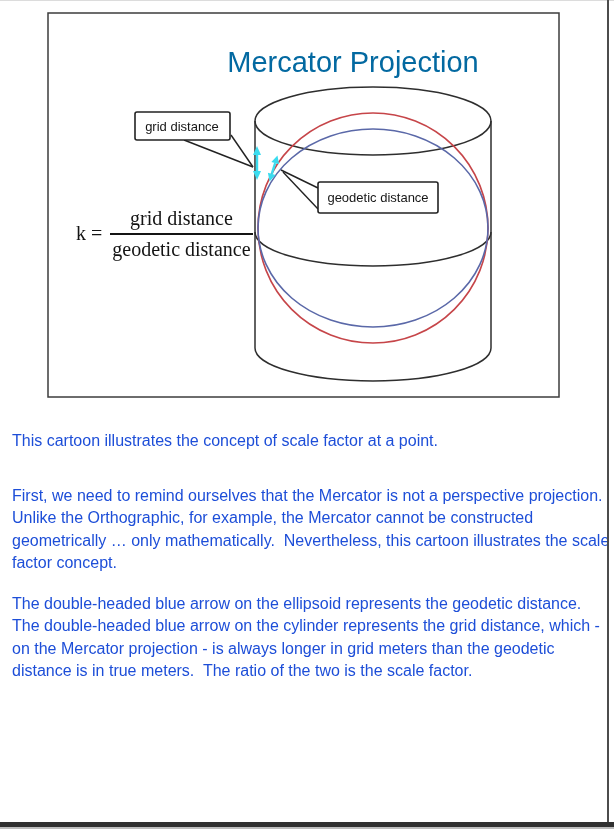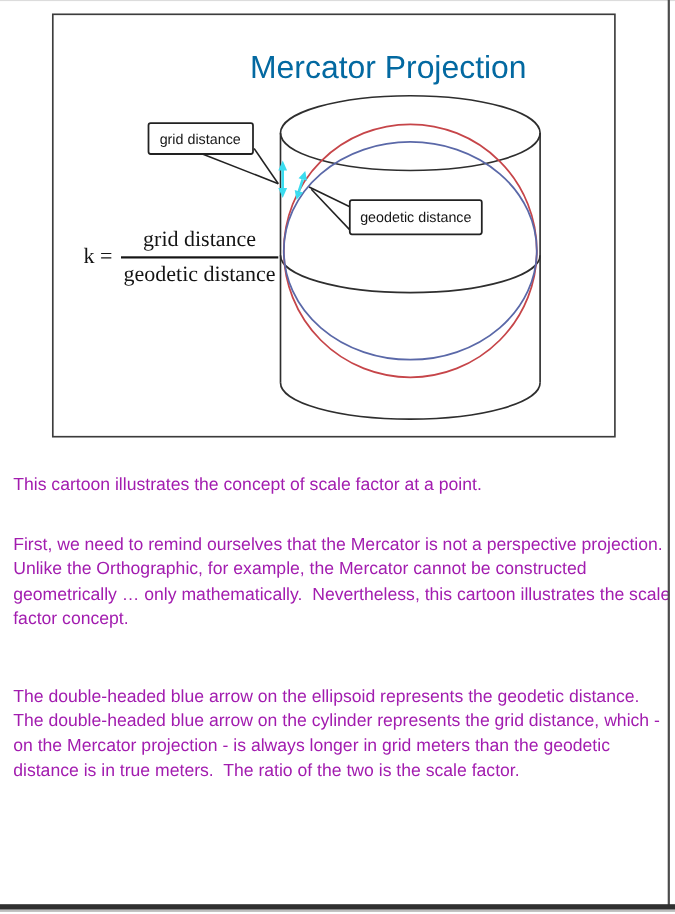--- a/index.html
+++ b/index.html
@@ -25,25 +25,25 @@
     display:flex; align-items:center; gap:8px;
     font-family:"Liberation Serif", serif; font-size:20px; color:#141414;
   }
   .formula .lhs { padding-bottom:2px; }
   .frac { display:inline-flex; flex-direction:column; align-items:stretch; text-align:center; }
   .frac .num { border-bottom:2px solid #141414; padding:0 12px 3px 12px; }
   .frac .den { padding:3px 2px 0 2px; }
 
   .caption {
     position:absolute; left:12px; top:430px; width:598px;
-    font-size:16px; line-height:22.5px; color:#a21caf;
+    font-size:16px; line-height:22.5px; color:#1d4ed8;
   }
   .caption p { margin:0; white-space:pre-wrap; }
   .caption p.p1 { margin-bottom:32px; }
-  .caption p.p2 { margin-bottom:48px; }
+  .caption p.p2 { margin-bottom:18px; }
   .caption p.p3 { margin-bottom:36px; }
 </style>
 </head>
 <body>
 
 <div class="page">
 
   <svg class="diagram-svg" width="614" height="420" viewBox="0 0 614 420">
 
     <rect x="48" y="13" width="511" height="384" fill="#ffffff" stroke="#3c3c3c" stroke-width="1.5"></rect>

